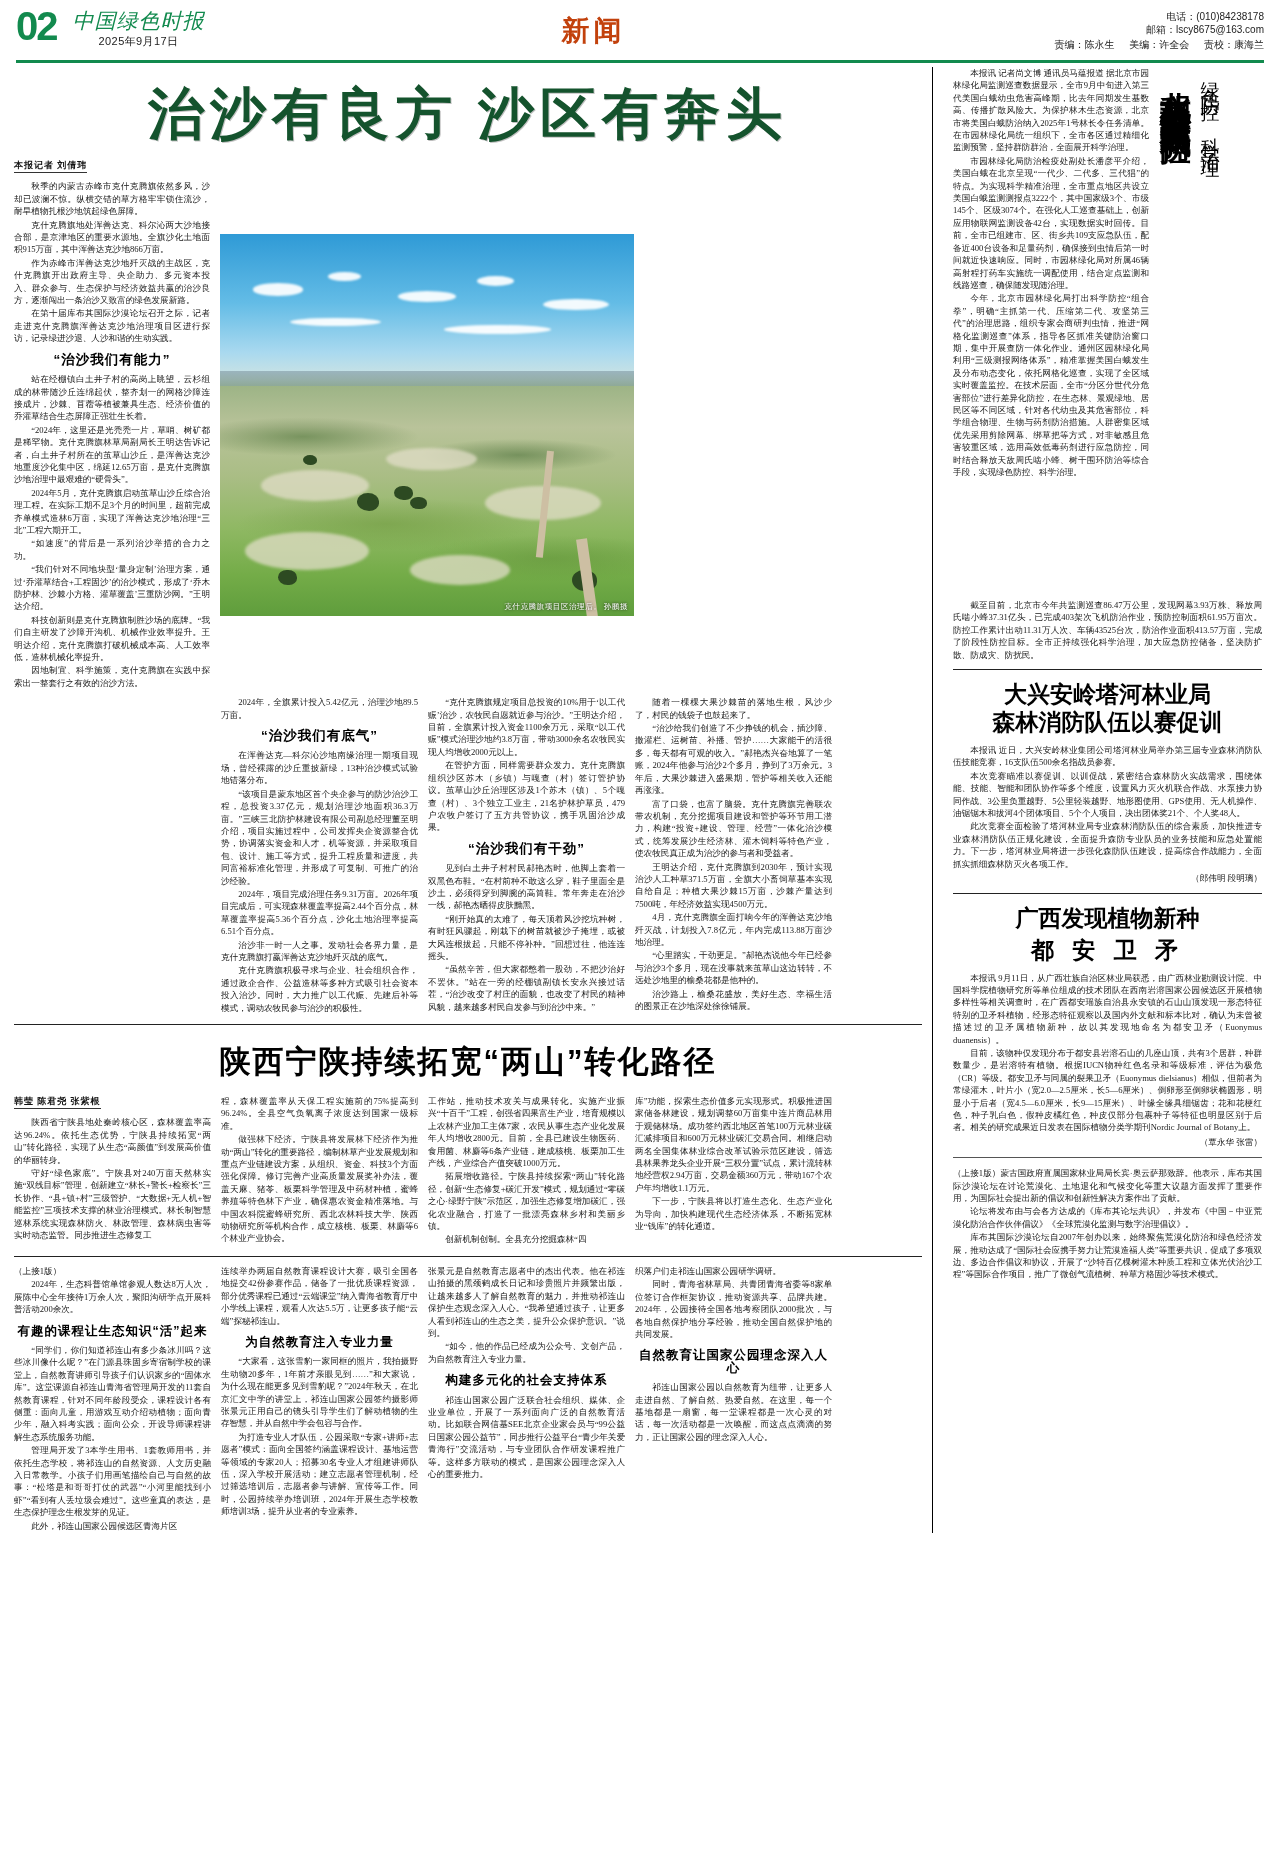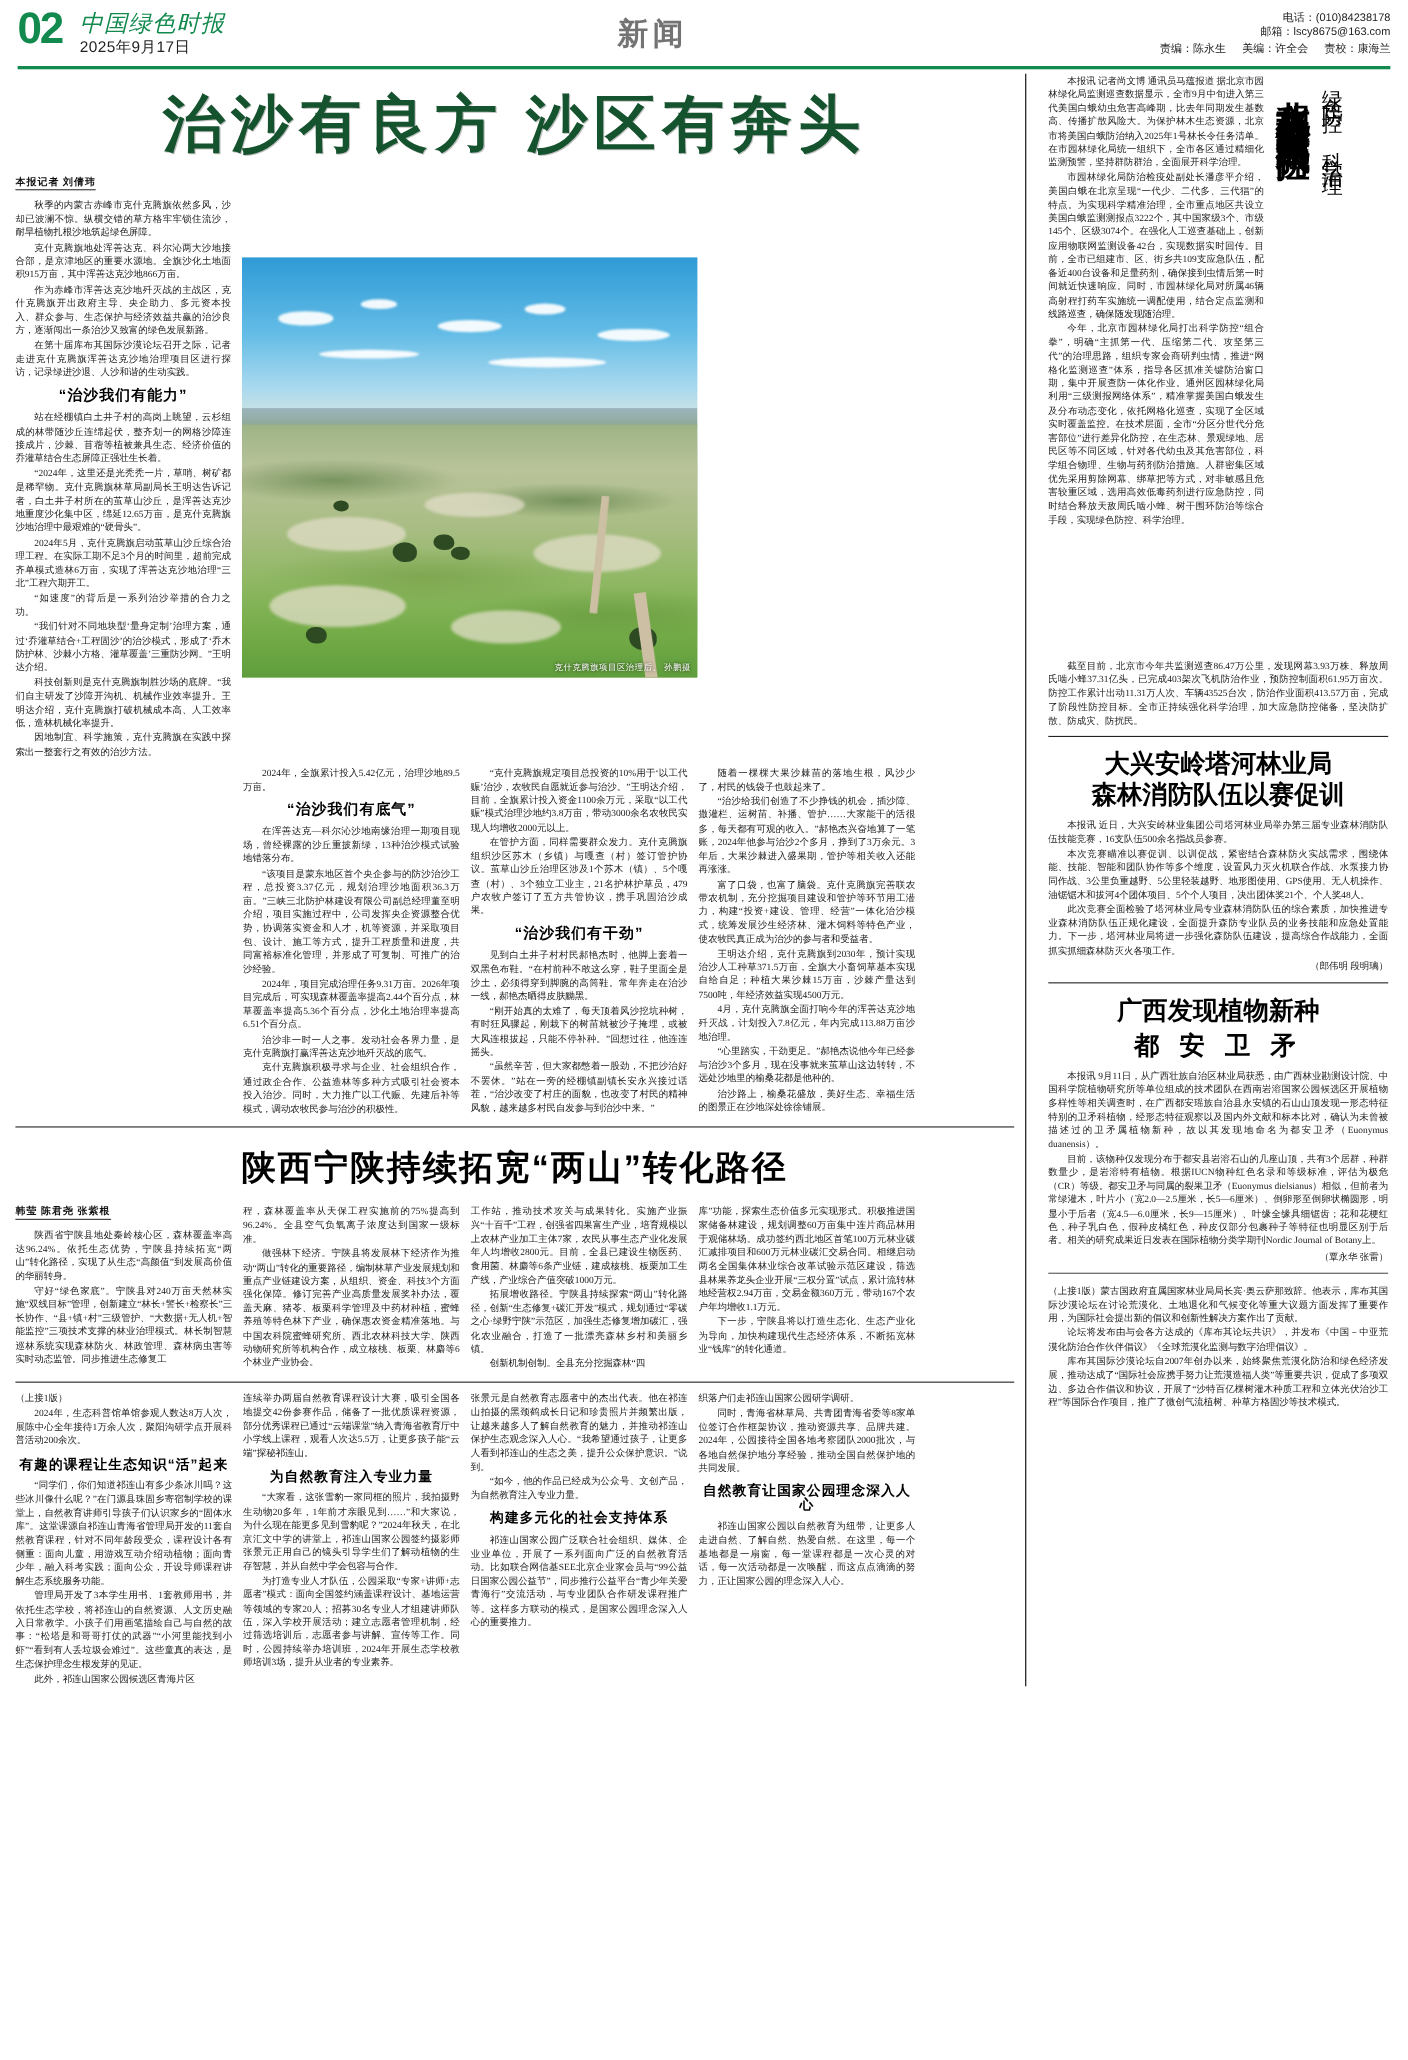--- a/index.html
+++ b/index.html
@@ -23,25 +23,25 @@
   }
   .mh-titleblock { padding-top:2px; }
   .mh-paper {
     font-family:"Liberation Serif", serif;
     font-size:21px; font-weight:400; color:#128a4e;
     letter-spacing:1px; font-style:italic;
     line-height:22px;
   }
   .mh-date {
     font-family:"Liberation Sans", sans-serif;
-    font-size:14px; color:#222; letter-spacing:.4px; margin-top:2px;
+    font-size:11px; color:#222; letter-spacing:.4px; margin-top:2px;text-align:center;
   }
   .mh-center {
     font-size:28px; font-weight:700; letter-spacing:4px;
-    color:#737373; margin-top:4px; margin-left:-60px;
+    color:#c2410c; margin-top:4px; margin-left:-60px;
   }
   .mh-right {
     font-family:"Liberation Sans", sans-serif;
     font-size:10px; color:#222; text-align:right; line-height:13px; padding-top:2px;
   }
   .mh-right .credits { margin-top:2px; }
   .mh-right .credits span { margin-left:12px; }
   .mh-rule { border-top:3px solid #128a4e; margin:4px 2px 0 2px; }
 
   

